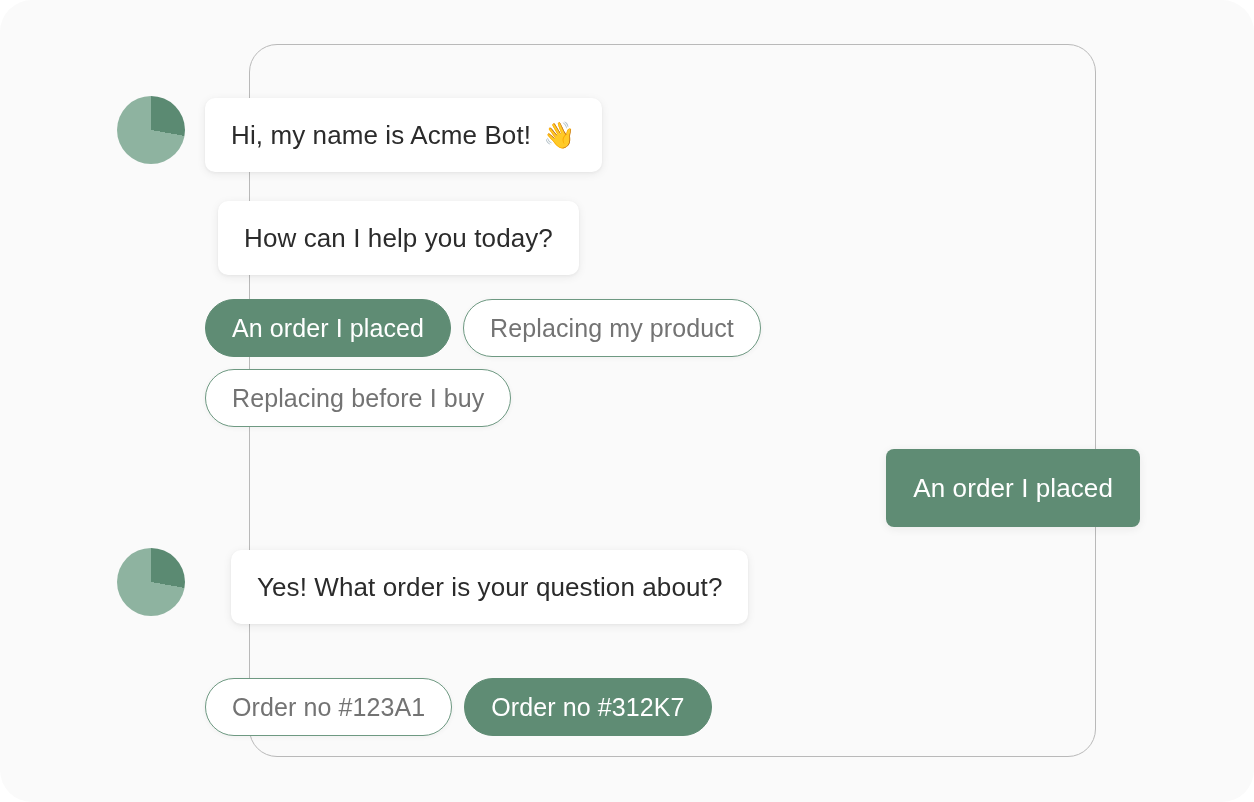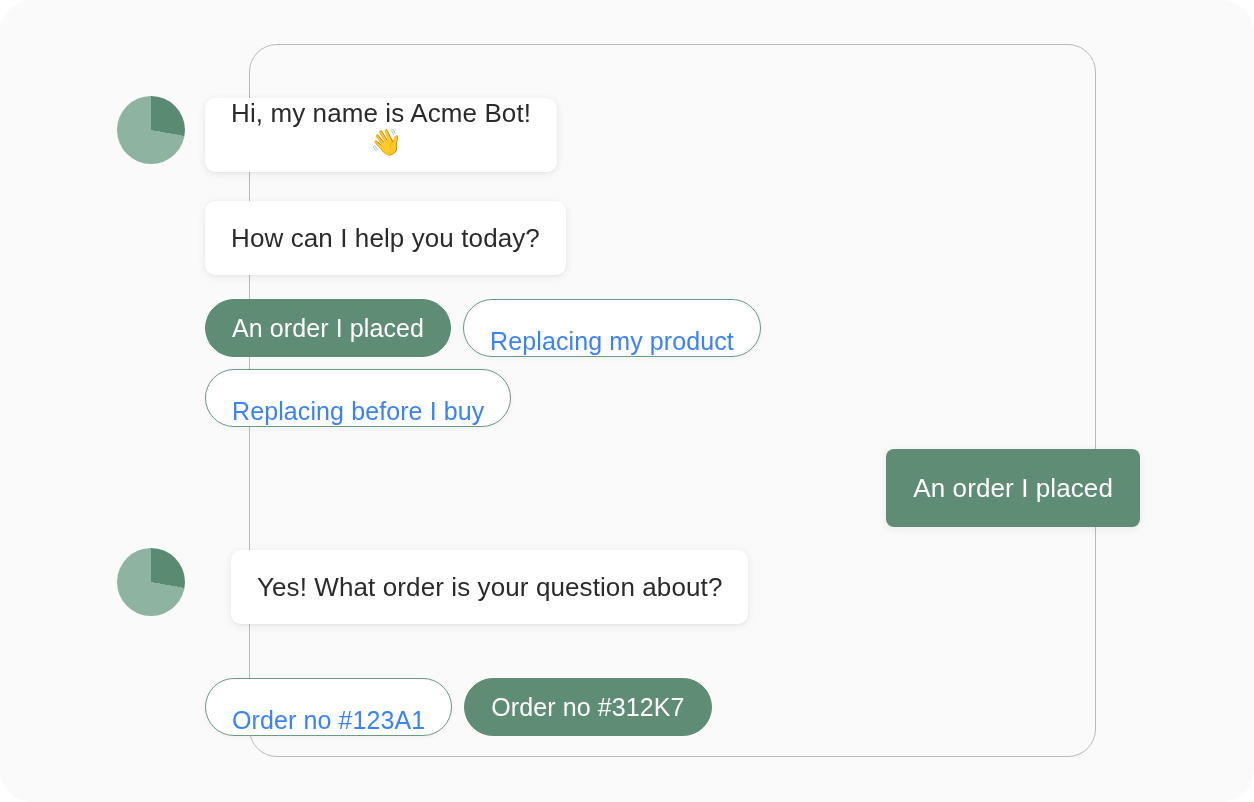--- a/index.html
+++ b/index.html
@@ -107,51 +107,50 @@
     white-space: nowrap;
     box-sizing: border-box;
   }
   .chip-filled {
     background: #5F8C74;
     color: #FFFFFF;
     border: 1.5px solid #5F8C74;
   }
   .chip-outline {
     background: #FFFFFF;
-    color: #3b82f6;
+    color: #737373;
     border: 1.5px solid #6E9982;
     box-shadow: 0 1px 5px rgba(30,30,30,0.05);
-    align-items: flex-end;
   }
 
   .chip-row {
     position: absolute;
     display: flex;
     align-items: center;
     gap: 12px;
   }
 </style>
 </head>
 <body>
 
 <div id="page">
 
   <div id="chat-frame"></div>
 
   <div id="conversation">
 
     <div class="row" style="left:117px; top:96px;">
       <div class="avatar"></div>
-      <div class="bubble bubble-bot" style="margin-left:20px; margin-top:2px;flex-direction:column;">
+      <div class="bubble bubble-bot" style="margin-left:20px; margin-top:2px;">
         <span>Hi, my name is Acme Bot!</span>
         <span class="wave-emoji">👋</span>
       </div>
     </div>
 
-    <div class="row" style="left:205px; top:201px;">
+    <div class="row" style="left:218px; top:201px;">
       <div class="bubble bubble-bot">
         <span>How can I help you today?</span>
       </div>
     </div>
 
     <div class="chip-row" style="left:205px; top:299px;">
       <button class="chip chip-filled">
         <span>An order I placed</span>
       </button>
       <button class="chip chip-outline">

